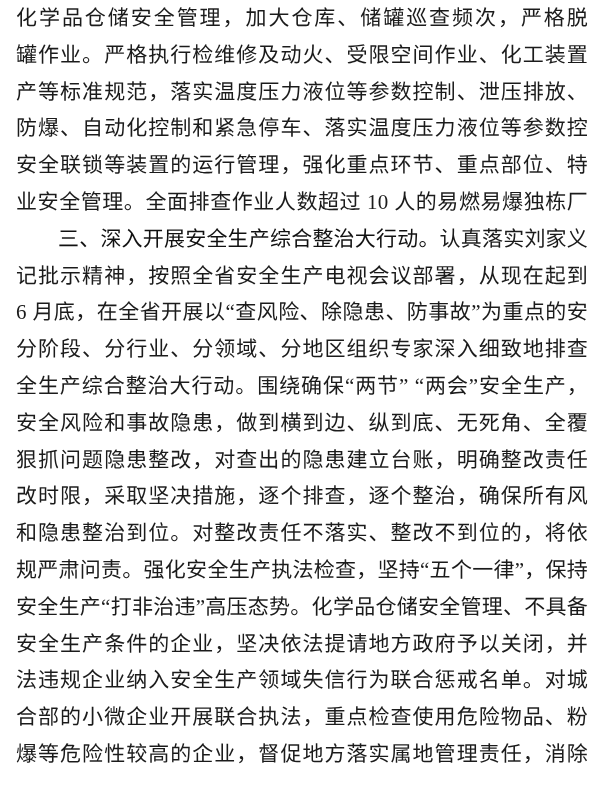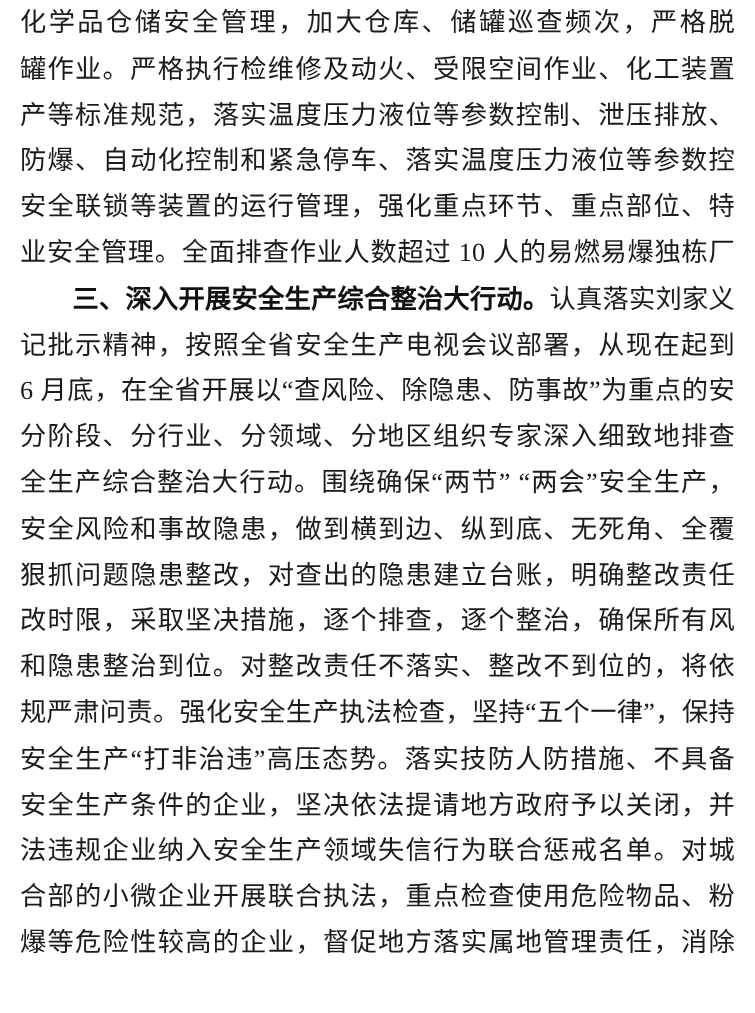--- a/index.html
+++ b/index.html
@@ -34,21 +34,21 @@
   }
   .line.lastline {
     text-align: left;
     text-align-last: left;
   }
   .line.indent {
     text-indent: 2em;
   }
   .seg.bold {
     font-family: "Liberation Sans", "DejaVu Sans", sans-serif;
-    font-weight: 700;
+    font-weight: 400;
     color: #111111;
   }
 </style>
 </head>
 <body>
 
 <div class="page">
   <div class="doc-body">
       <div class="line justify"><span class="seg">化学品仓储安全管理，加大仓库、储罐巡查频次，严格脱水、倒</span></div>
       <div class="line justify"><span class="seg">罐作业。严格执行检维修及动火、受限空间作业、化工装置试生</span></div>
@@ -59,19 +59,19 @@
       <div class="line justify indent"><span class="seg bold">三、深入开展安全生产综合整治大行动。</span><span class="seg">认真落实刘家义书</span></div>
       <div class="line justify"><span class="seg">记批示精神，按照全省安全生产电视会议部署，从现在起到明年</span></div>
       <div class="line justify"><span class="seg">6 月底，在全省开展以“查风险、除隐患、防事故”为重点的安</span></div>
       <div class="line justify"><span class="seg">分阶段、分行业、分领域、分地区组织专家深入细致地排查各类</span></div>
       <div class="line justify"><span class="seg">全生产综合整治大行动。围绕确保“两节” “两会”安全生产，</span></div>
       <div class="line justify"><span class="seg">安全风险和事故隐患，做到横到边、纵到底、无死角、全覆盖。</span></div>
       <div class="line justify"><span class="seg">狠抓问题隐患整改，对查出的隐患建立台账，明确整改责任和整</span></div>
       <div class="line justify"><span class="seg">改时限，采取坚决措施，逐个排查，逐个整治，确保所有风险点</span></div>
       <div class="line justify"><span class="seg">和隐患整治到位。对整改责任不落实、整改不到位的，将依法依</span></div>
       <div class="line justify"><span class="seg">规严肃问责。强化安全生产执法检查，坚持“五个一律”，保持</span></div>
-      <div class="line justify"><span class="seg">安全生产“打非治违”高压态势。落实技防人防措施、不具备</span></div>
+      <div class="line justify"><span class="seg">安全生产“打非治违”高压态势。化学品仓储安全管理、不具备</span></div>
       <div class="line justify"><span class="seg">安全生产条件的企业，坚决依法提请地方政府予以关闭，并将违</span></div>
       <div class="line justify"><span class="seg">法违规企业纳入安全生产领域失信行为联合惩戒名单。对城乡结</span></div>
       <div class="line justify"><span class="seg">合部的小微企业开展联合执法，重点检查使用危险物品、粉尘涉</span></div>
       <div class="line justify"><span class="seg">爆等危险性较高的企业，督促地方落实属地管理责任，消除监管</span></div>
     </div>
 </div>
 
 </body></html>

